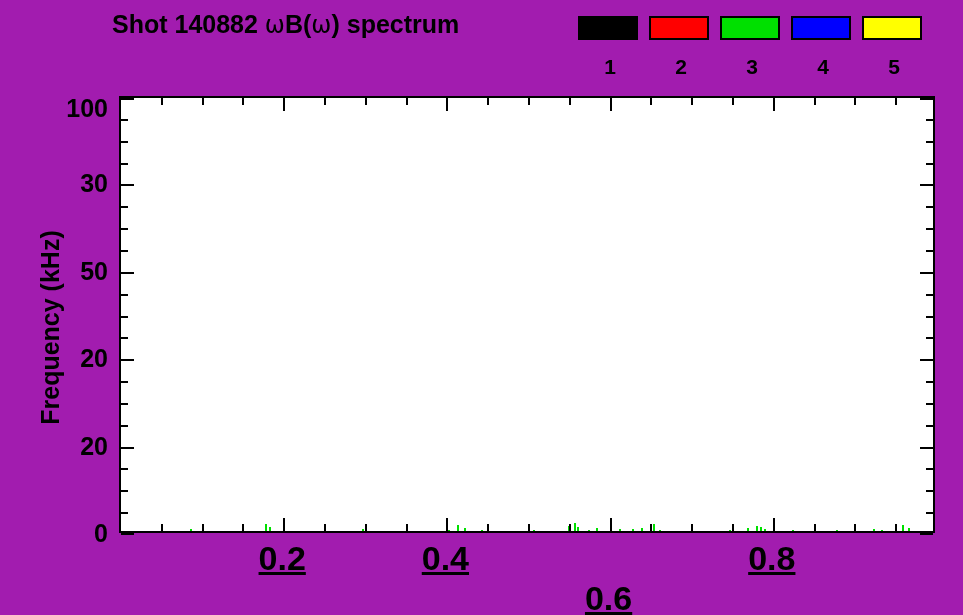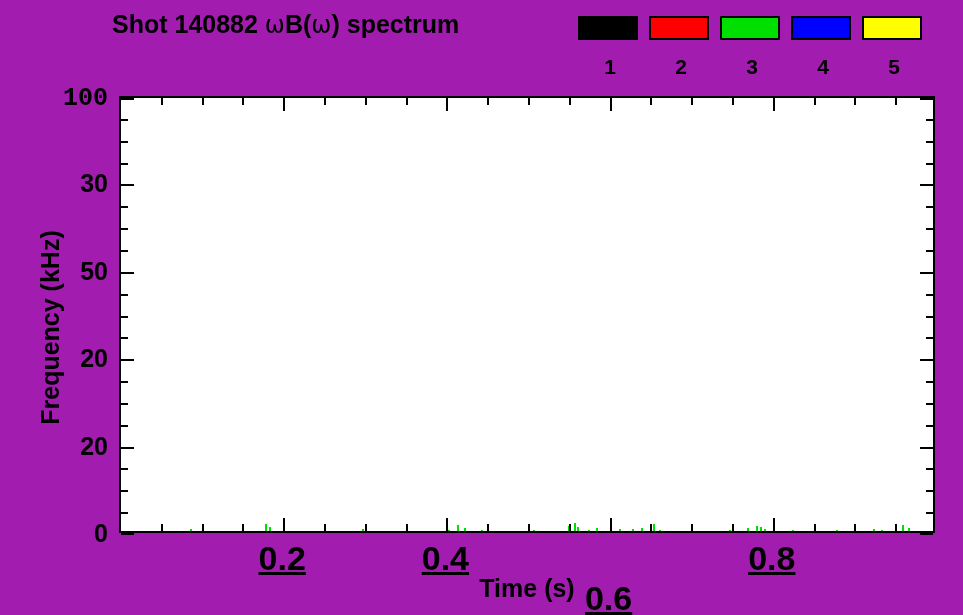--- a/index.html
+++ b/index.html
@@ -321,24 +321,23 @@
         <div class="tick tick-y-right tick-y-right-major" style="top: 0px;"></div>
       </div>
   </div>
 
   <div id="ytick-labels">
       <div class="ytick-label" style="top: 437px;">0</div>
       <div class="ytick-label" style="top: 349.6px;">20</div>
       <div class="ytick-label" style="top: 262.2px;">20</div>
       <div class="ytick-label" style="top: 174.8px;">50</div>
       <div class="ytick-label" style="top: 87.4px;">30</div>
-      <div class="ytick-label" style="top: 2px; font-family: Liberation Mono, monospace;">100</div>
+      <div class="ytick-label" style="top: 12px;">100</div>
     </div>
   <div id="xtick-labels">
       <div class="xtick-label" style="left: 163.2px;">0.2</div>
       <div class="xtick-label" style="left: 326.4px;">0.4</div>
       <div class="xtick-label" style="left: 489.6px; margin-top: 40px;">0.6</div>
       <div class="xtick-label" style="left: 652.8px;">0.8</div>
     </div>
-  <div id="xaxis-title">Time (s)</div>
   <div id="yaxis-title">Frequency (kHz)</div>
 
 </div>
 
 </body></html>

